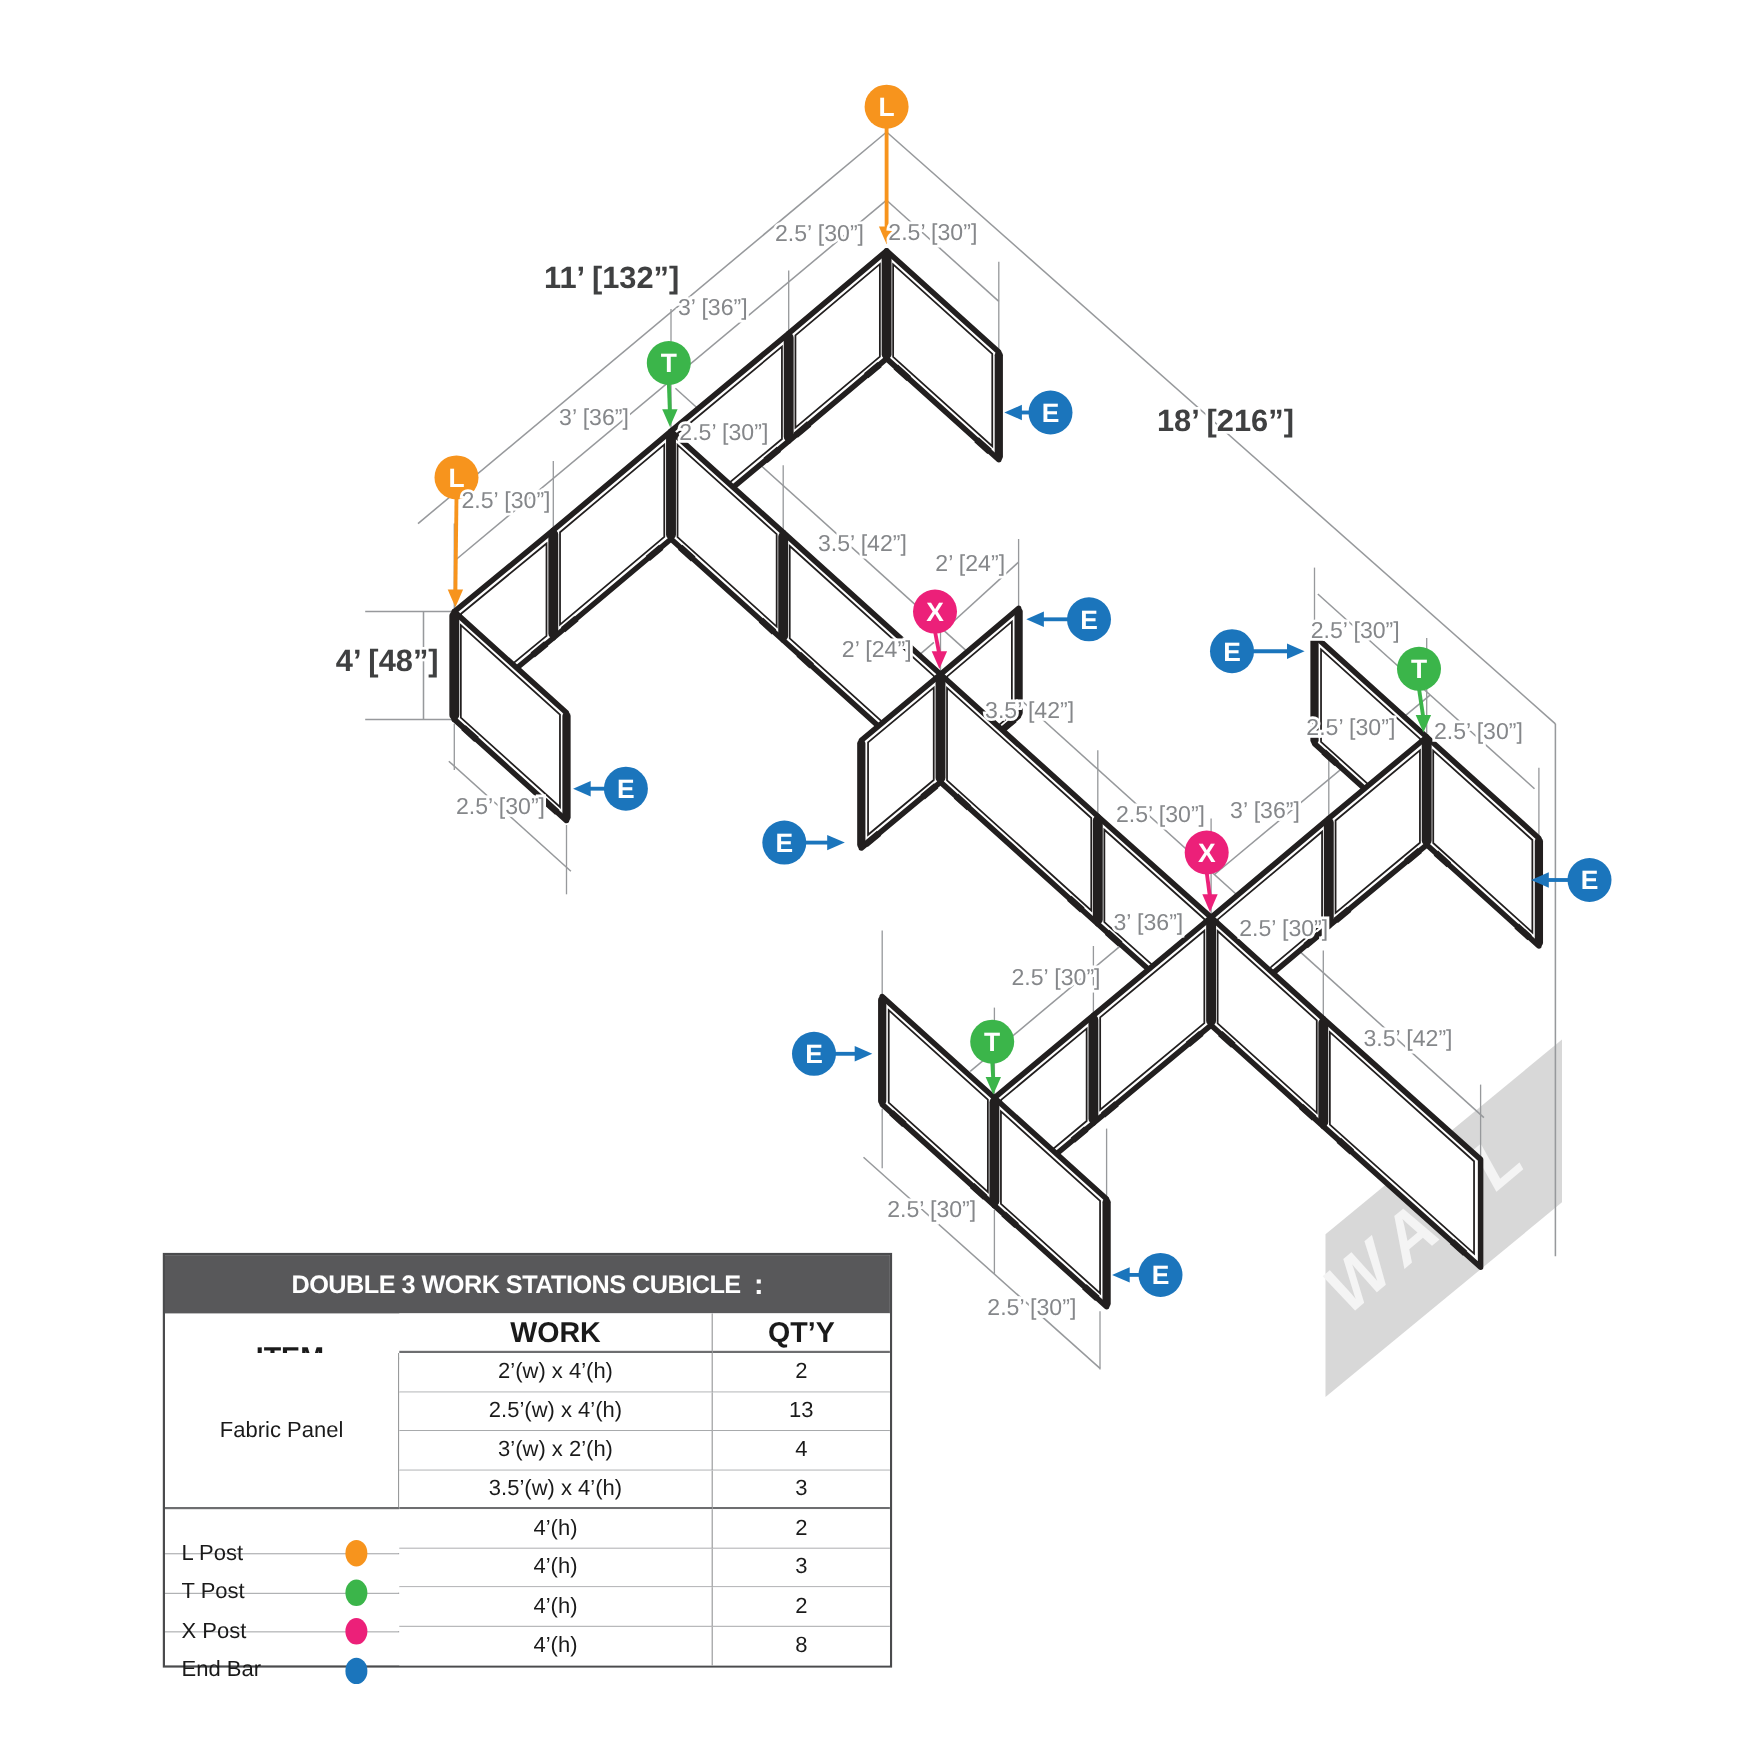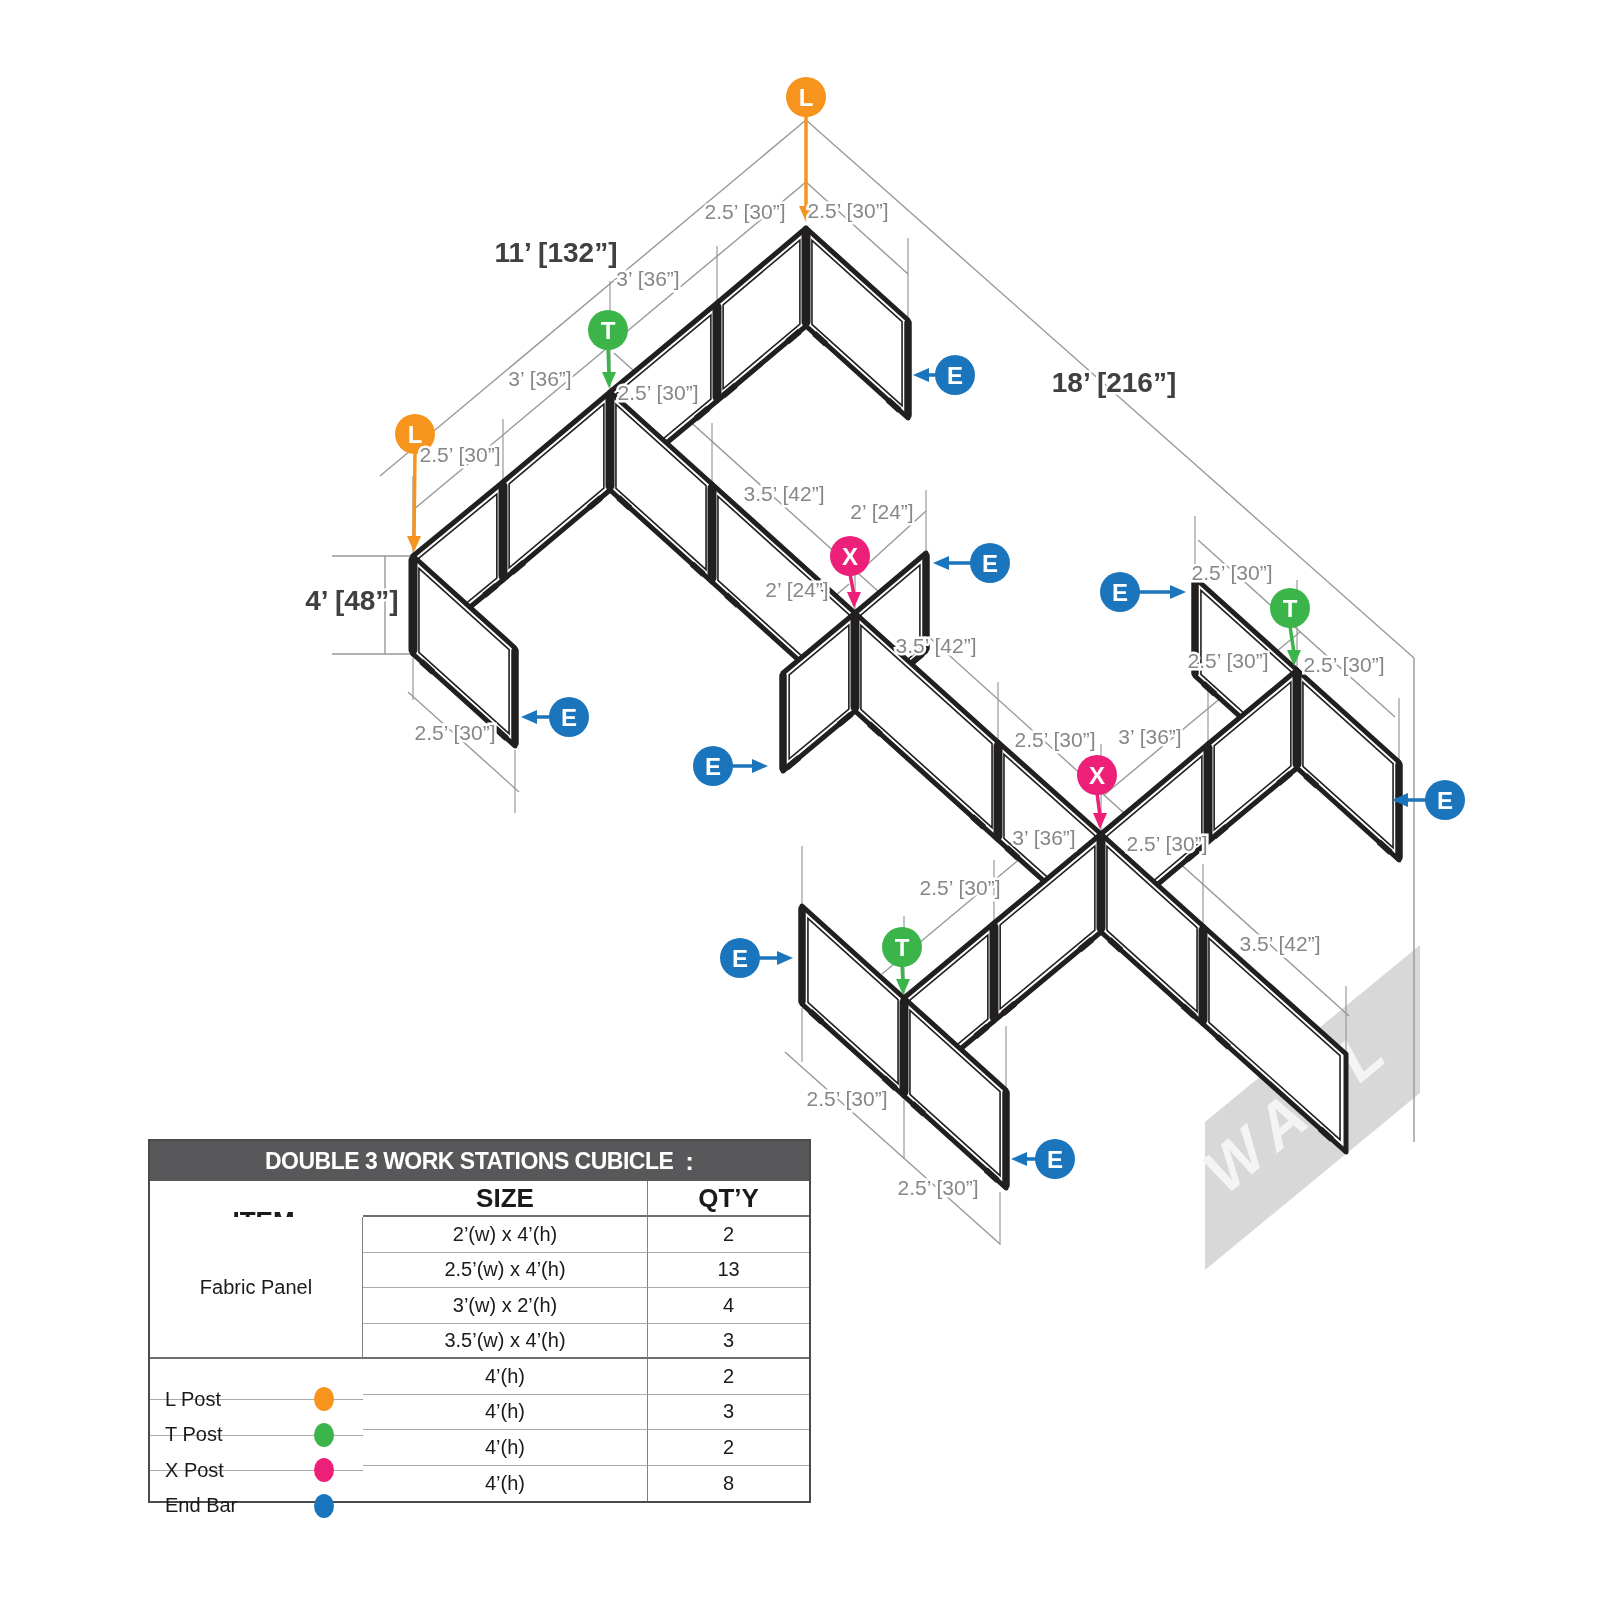--- a/index.html
+++ b/index.html
@@ -5,21 +5,21 @@
   html,body{margin:0;padding:0;background:#fff;}
   #page{position:relative;width:1600px;height:1600px;background:#fff;overflow:hidden;
         font-family:"Liberation Sans",sans-serif;}
   #dg{position:absolute;left:0;top:0;}
   .dlab{font:21px "Liberation Sans",sans-serif;fill:#85878A;paint-order:stroke;stroke:#ffffff;stroke-width:5px;}
   .dlab.bold{font:700 28px "Liberation Sans",sans-serif;fill:#3F4041;}
   .mletter{font:700 24px "Liberation Sans",sans-serif;fill:#ffffff;text-anchor:middle;}
   .wallword{font:italic 700 62px "Liberation Sans",sans-serif;fill:#F4F4F4;letter-spacing:12px;}
   
   .spec{position:absolute;left:148px;top:1139px;width:663px;border:2px solid #4A4B4D;box-sizing:border-box;background:#fff;}
-  .titlebar{height:40px;background:#58585A;display:flex;align-items:center;justify-content:center;gap:12px;color:#fff;}
+  .titlebar{height:53px;background:#58585A;display:flex;align-items:center;justify-content:center;gap:12px;color:#fff;}
   .titlebar .t1{font-weight:700;font-size:23px;letter-spacing:-0.5px;}
   .titlebar .tc{font-weight:700;font-size:26px;}
   .titlebar .t2{font-weight:700;font-size:30px;}
   .grid{display:grid;grid-template-columns:213px 285px 161px;grid-template-rows:36px repeat(8,35.5px);}
   .c{display:flex;align-items:center;justify-content:center;font-size:20px;color:#1a1a1a;
      border-right:1px solid #808284;border-bottom:1px solid #A8AAAC;box-sizing:border-box;background:#fff;}
   .c.last{border-right:none;}
   .c.head{font-weight:700;font-size:26px;border-bottom:2px solid #6D6E70;}
   .c.item{justify-content:flex-start;padding-left:15px;gap:0;margin-top:40px;}
   .c.fabric{grid-row:2 / span 4;border-bottom:2px solid #6D6E70;justify-content:center;}
@@ -272,21 +272,21 @@
       <text x="938" y="1195" text-anchor="middle" class="dlab">2.5’ [30”]</text>
     </svg>
 
   <div class="spec">
     <div class="titlebar">
       <span class="t1">DOUBLE 3 WORK STATIONS  CUBICLE</span>
       <span class="tc">:</span>
     </div>
     <div class="grid">
       <div class="c head item" style="justify-content:center">ITEM</div>
-      <div class="c head">SIZE</div>
+      <div class="c head">WORK</div>
       <div class="c head last">QT’Y</div>
 
       <div class="c fabric">Fabric Panel</div>
       <div class="c">2’(w) x 4’(h)</div>
       <div class="c last">2</div>
       <div class="c">2.5’(w) x 4’(h)</div>
       <div class="c last">13</div>
       <div class="c">3’(w) x 2’(h)</div>
       <div class="c last">4</div>
       <div class="c grpsep">3.5’(w) x 4’(h)</div>

